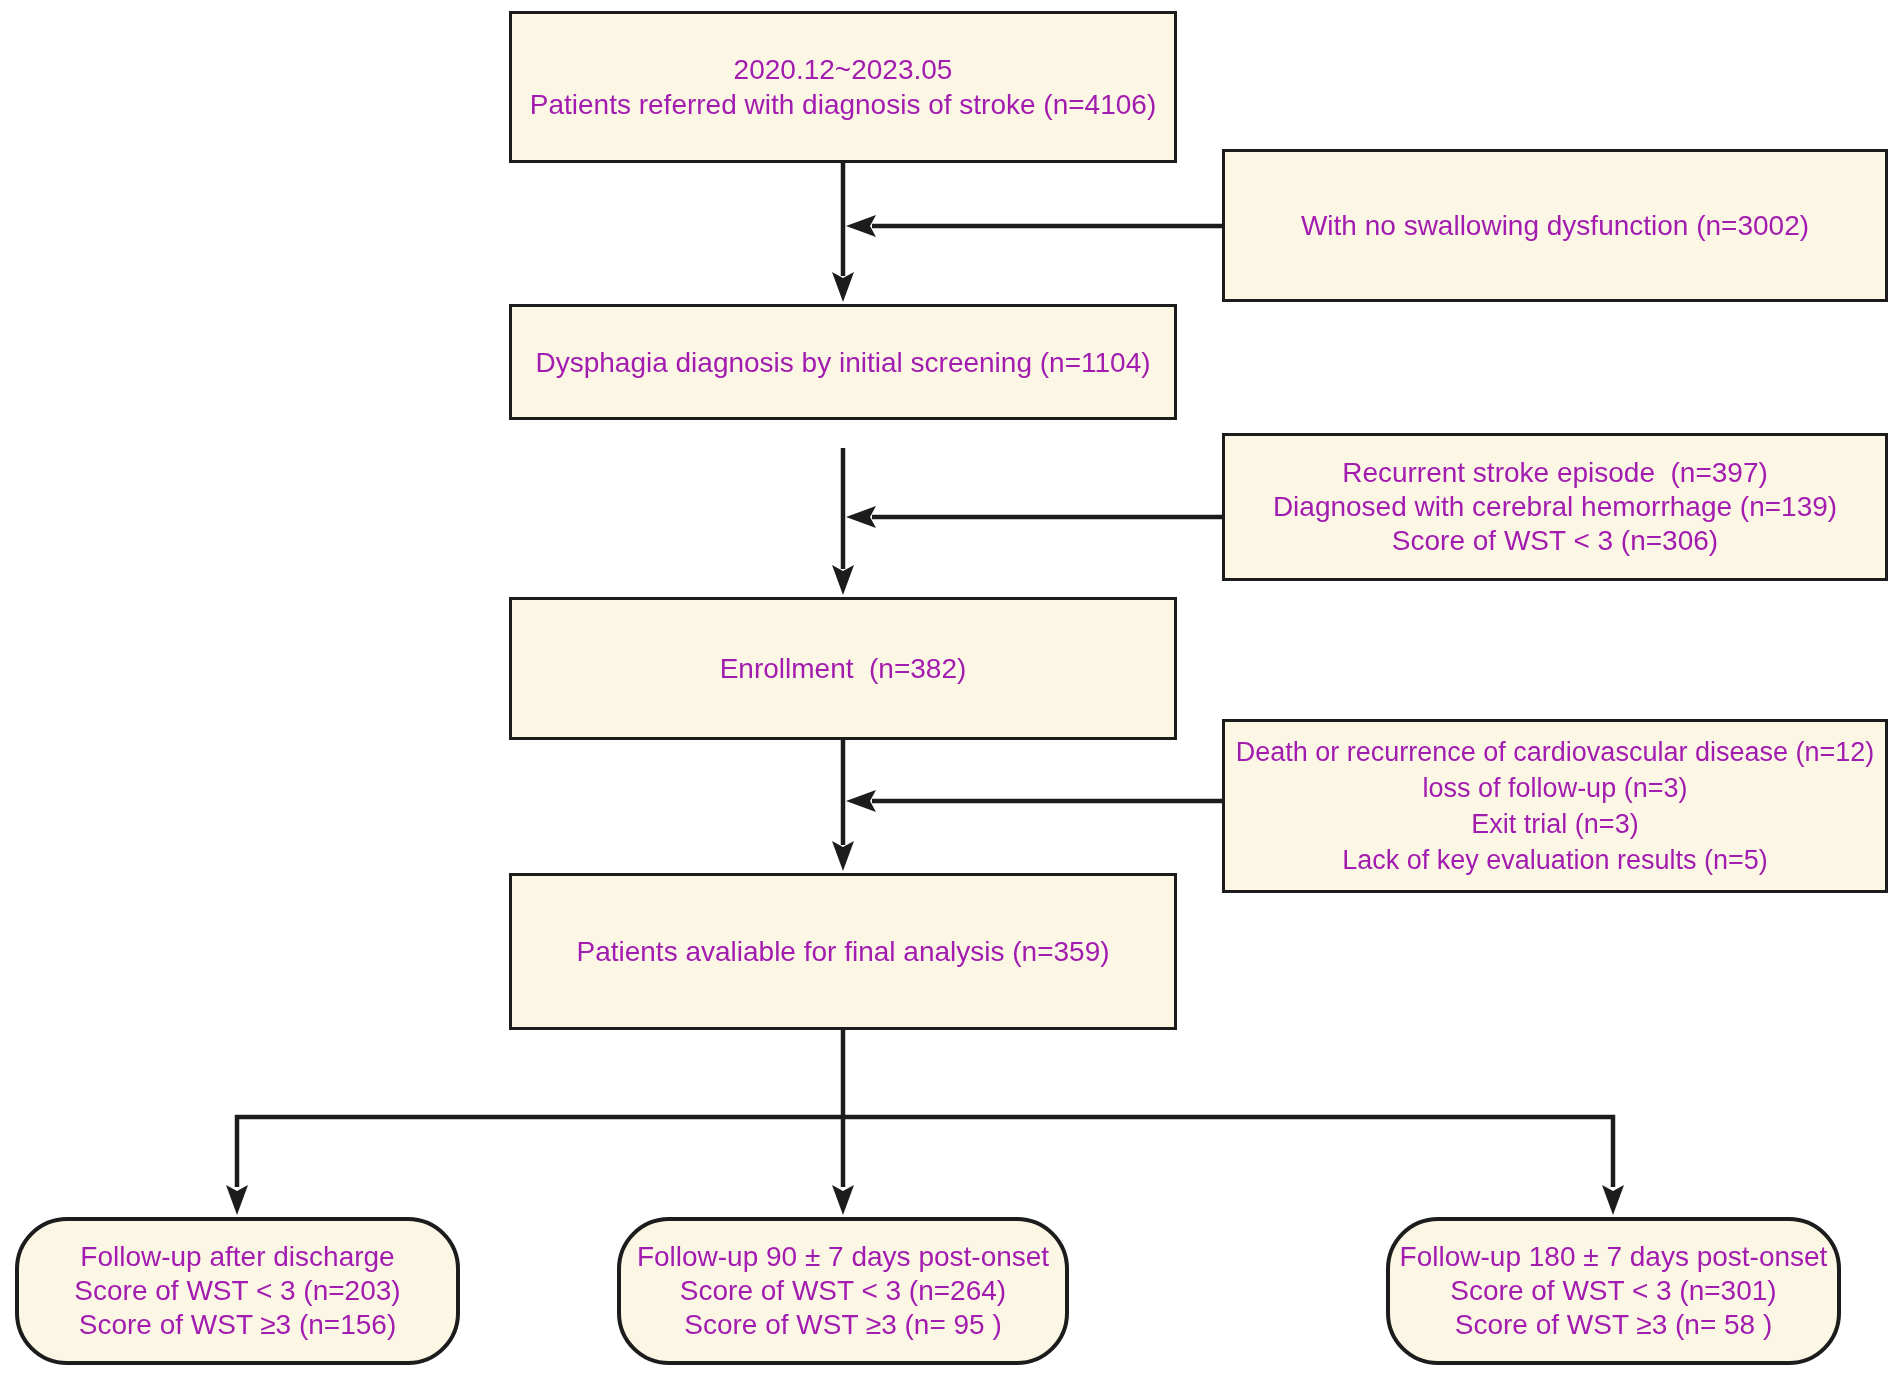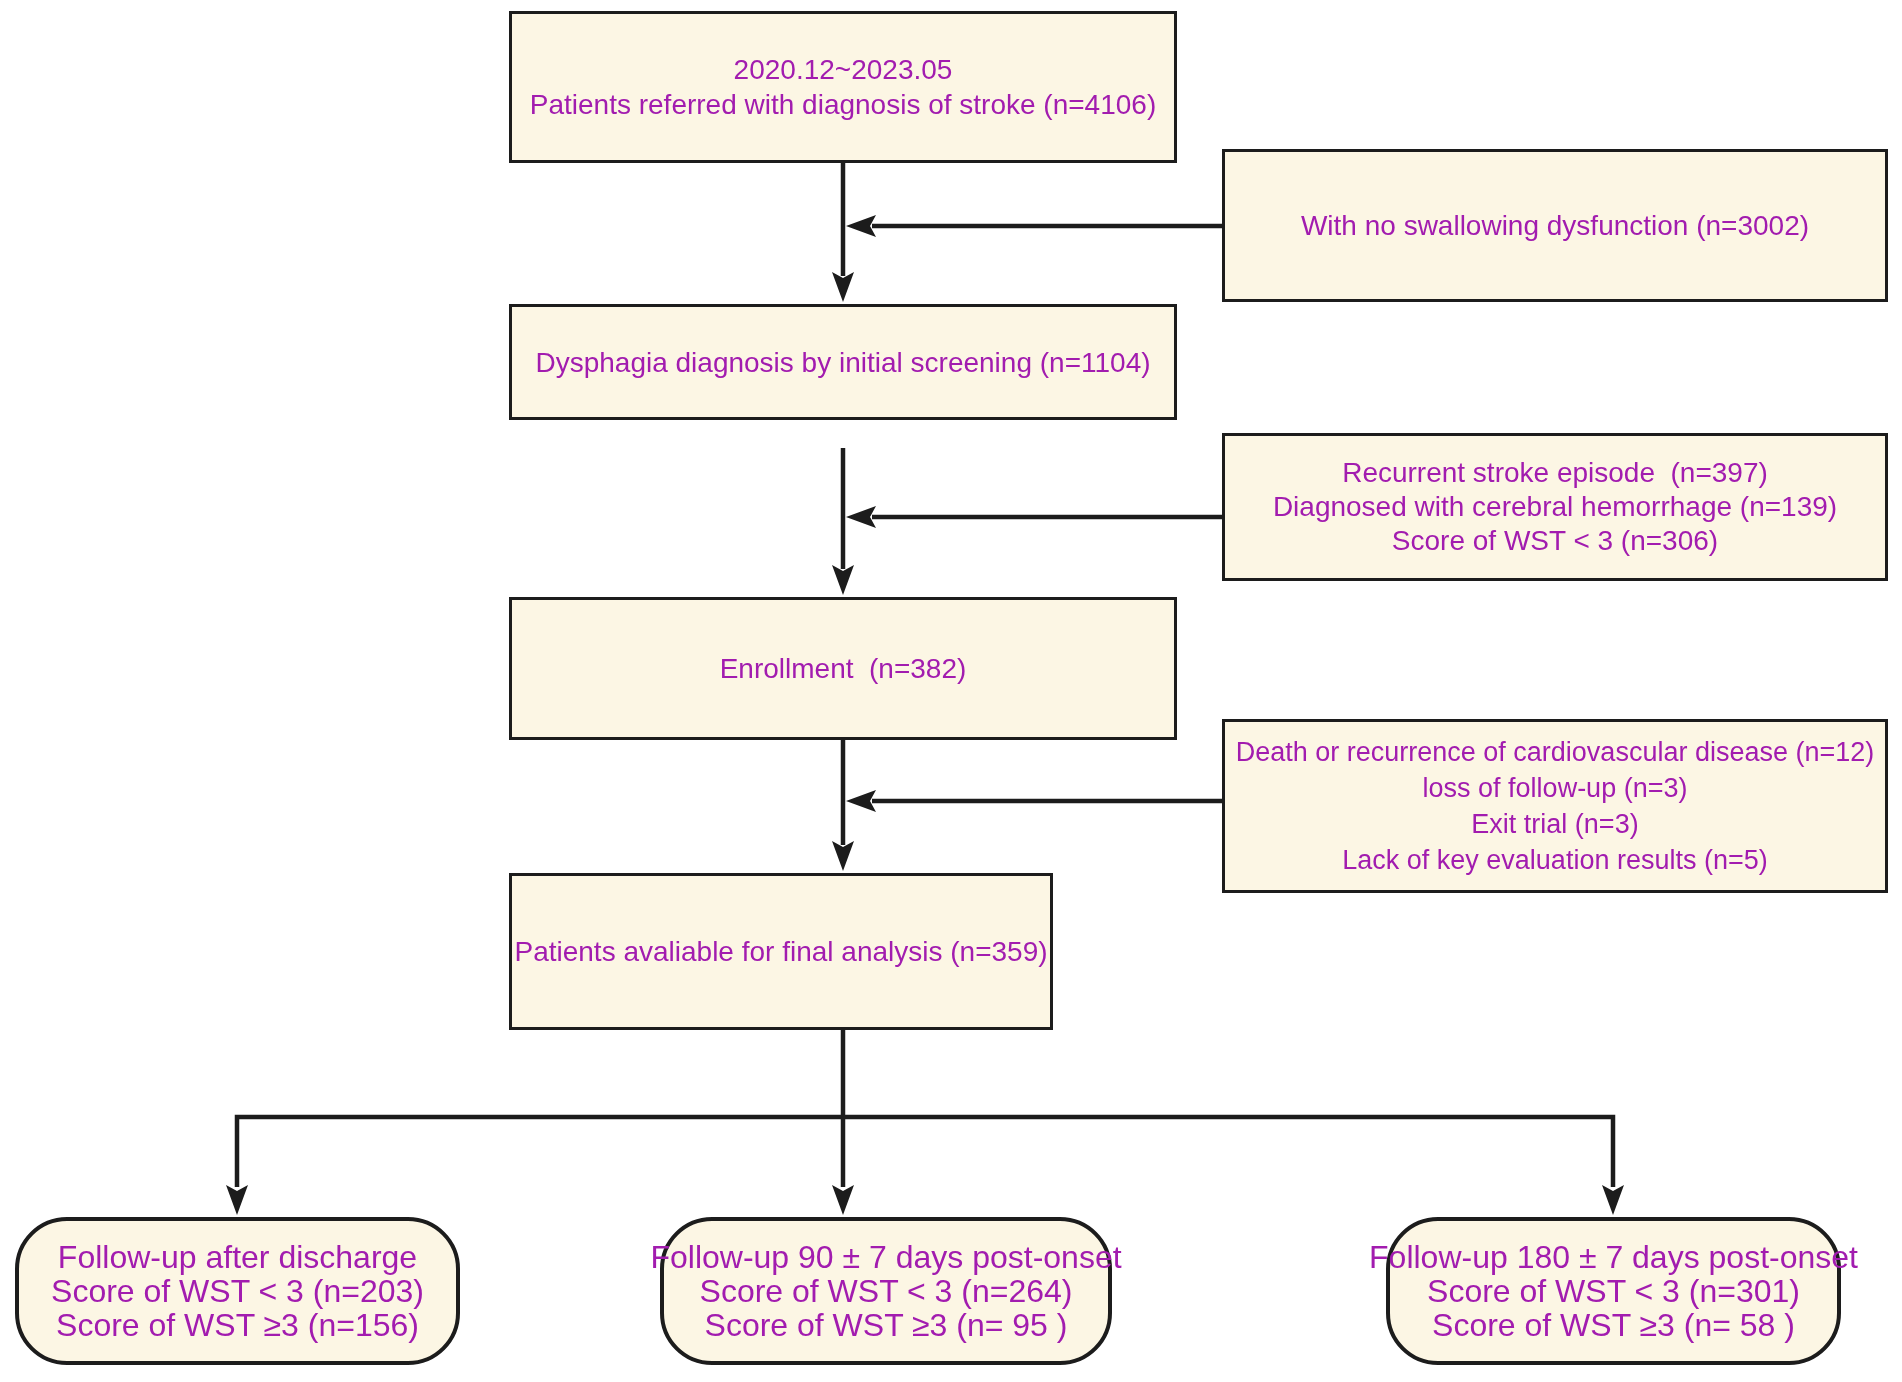--- a/index.html
+++ b/index.html
@@ -34,21 +34,21 @@
     font-size: 28px;
     line-height: 35px;
     color: #a21caf;
   }
   .box.small-lines .line { font-size: 27px; line-height: 36px; }
   .box.tri-lines .line { font-size: 28px; line-height: 34px; }
   .rounded {
     border-radius: 52px;
     border-width: 4.5px;
   }
-  .rounded .line { font-size: 32px; line-height: 34px; text-align: right; }
+  .rounded .line { font-size: 28px; line-height: 34px; text-align: right; }
 </style>
 </head>
 <body>
 
 <div class="canvas">
 
   <svg class="arrows" width="1902" height="1382" viewBox="0 0 1902 1382" xmlns="http://www.w3.org/2000/svg">
     <g stroke="#1c1c1c" stroke-width="4.5" fill="none">
 
       <line x1="843" y1="161" x2="843" y2="276"></line>
@@ -84,21 +84,21 @@
   </div>
 
   <div class="box" style="left:509px; top:304px; width:668px; height:116px;">
     <div class="line">Dysphagia diagnosis by initial screening (n=1104)</div>
   </div>
 
   <div class="box" style="left:509px; top:597px; width:668px; height:143px;">
     <div class="line">Enrollment  (n=382)</div>
   </div>
 
-  <div class="box" style="left:509px; top:873px; width:544px; height:157px;">
+  <div class="box" style="left:509px; top:873px; width:668px; height:157px;">
     <div class="line">Patients avaliable for final analysis (n=359)</div>
   </div>
 
   <div class="box" style="left:1222px; top:149px; width:666px; height:153px;">
     <div class="line">With no swallowing dysfunction (n=3002)</div>
   </div>
 
   <div class="box tri-lines" style="left:1222px; top:433px; width:666px; height:148px;">
     <div class="line">Recurrent stroke episode  (n=397)</div>
     <div class="line">Diagnosed with cerebral hemorrhage (n=139)</div>
@@ -111,21 +111,21 @@
     <div class="line">Exit trial (n=3)</div>
     <div class="line">Lack of key evaluation results (n=5)</div>
   </div>
 
   <div class="box rounded" style="left:15px; top:1217px; width:445px; height:148px;">
     <div class="line">Follow-up after discharge</div>
     <div class="line">Score of WST &lt; 3 (n=203)</div>
     <div class="line">Score of WST ≥3 (n=156)</div>
   </div>
 
-  <div class="box rounded" style="left:617px; top:1217px; width:452px; height:148px;margin-left:43px;">
+  <div class="box rounded" style="left:617px; top:1217px; width:452px; height:148px;">
     <div class="line">Follow-up 90 ± 7 days post-onset</div>
     <div class="line">Score of WST &lt; 3 (n=264)</div>
     <div class="line">Score of WST ≥3 (n= 95 )</div>
   </div>
 
   <div class="box rounded" style="left:1386px; top:1217px; width:455px; height:148px;">
     <div class="line">Follow-up 180 ± 7 days post-onset</div>
     <div class="line">Score of WST &lt; 3 (n=301)</div>
     <div class="line">Score of WST ≥3 (n= 58 )</div>
   </div>

